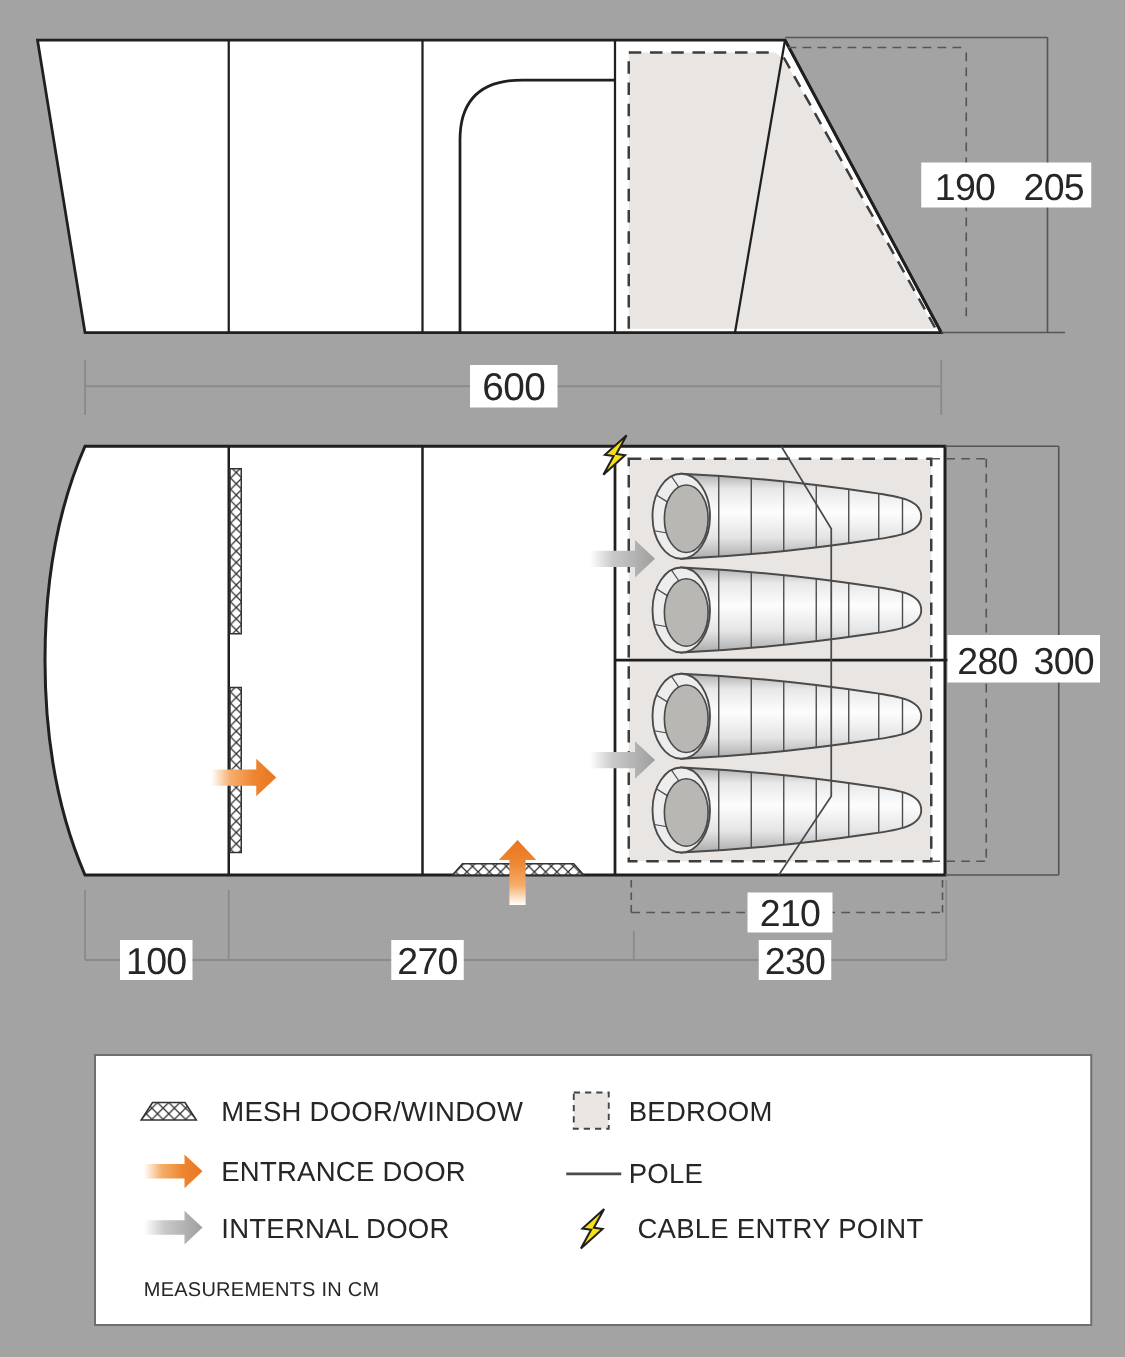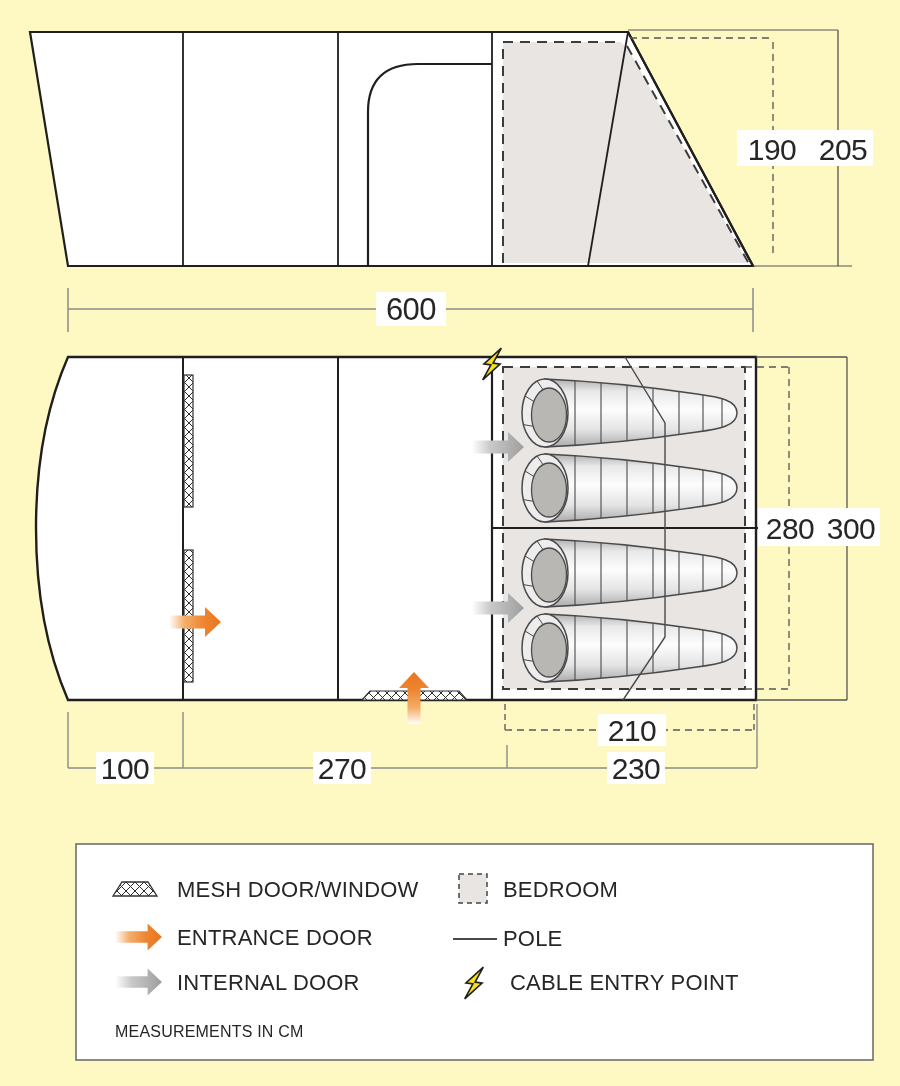--- a/index.html
+++ b/index.html
@@ -1,16 +1,16 @@
 <!DOCTYPE html>
 <html><head>
 <meta charset="utf-8">
 <style>
   html,body{margin:0;padding:0;background:#ffffff;}
-  .page{position:relative;width:900px;height:1086px;background:#fef9c3;overflow:hidden;
+  .page{position:relative;width:900px;height:1086px;background:#a3a3a3;overflow:hidden;
         font-family:"Liberation Sans", sans-serif;}
   svg{display:block;}
   text{fill:#262626;}
   .dim-num{font-size:30px;letter-spacing:-0.5px;}
   .leg-label{font-size:22px;letter-spacing:0.2px;}
   .leg-note{font-size:16px;letter-spacing:0.2px;}
 </style>
 </head>
 <body>
 

